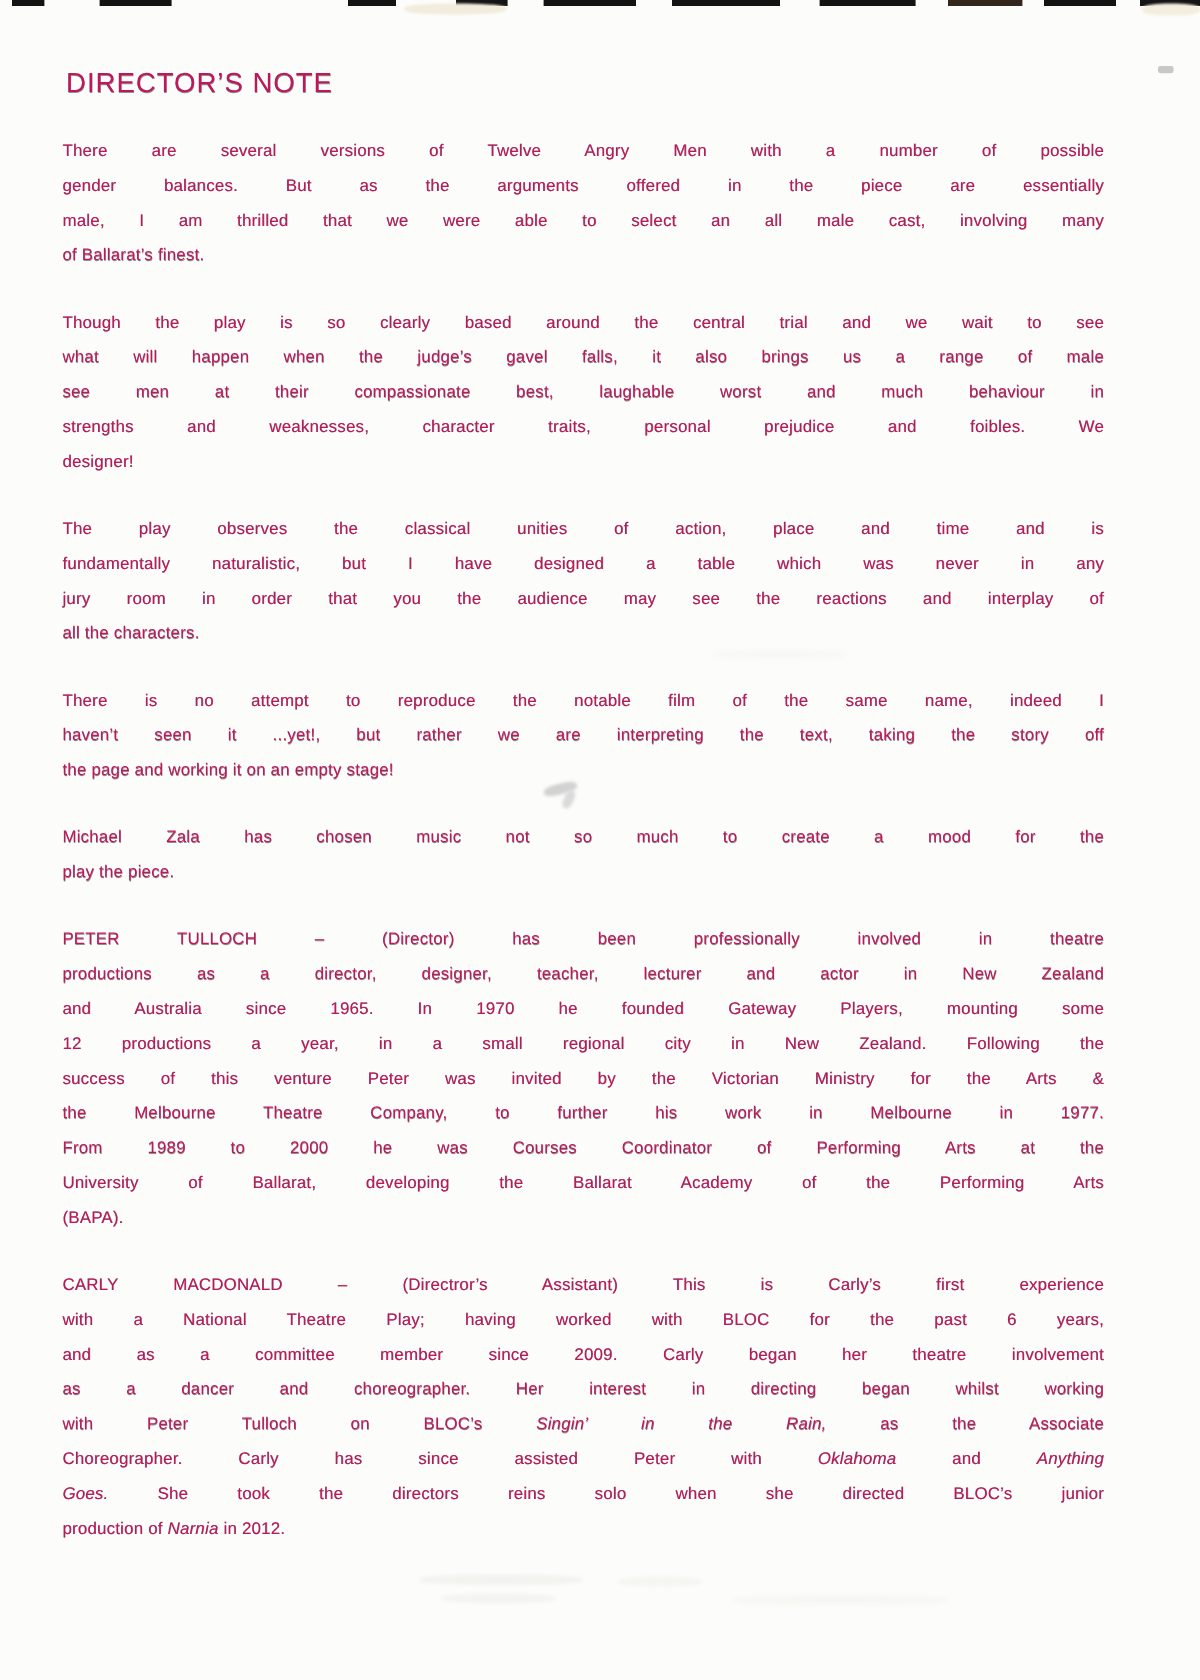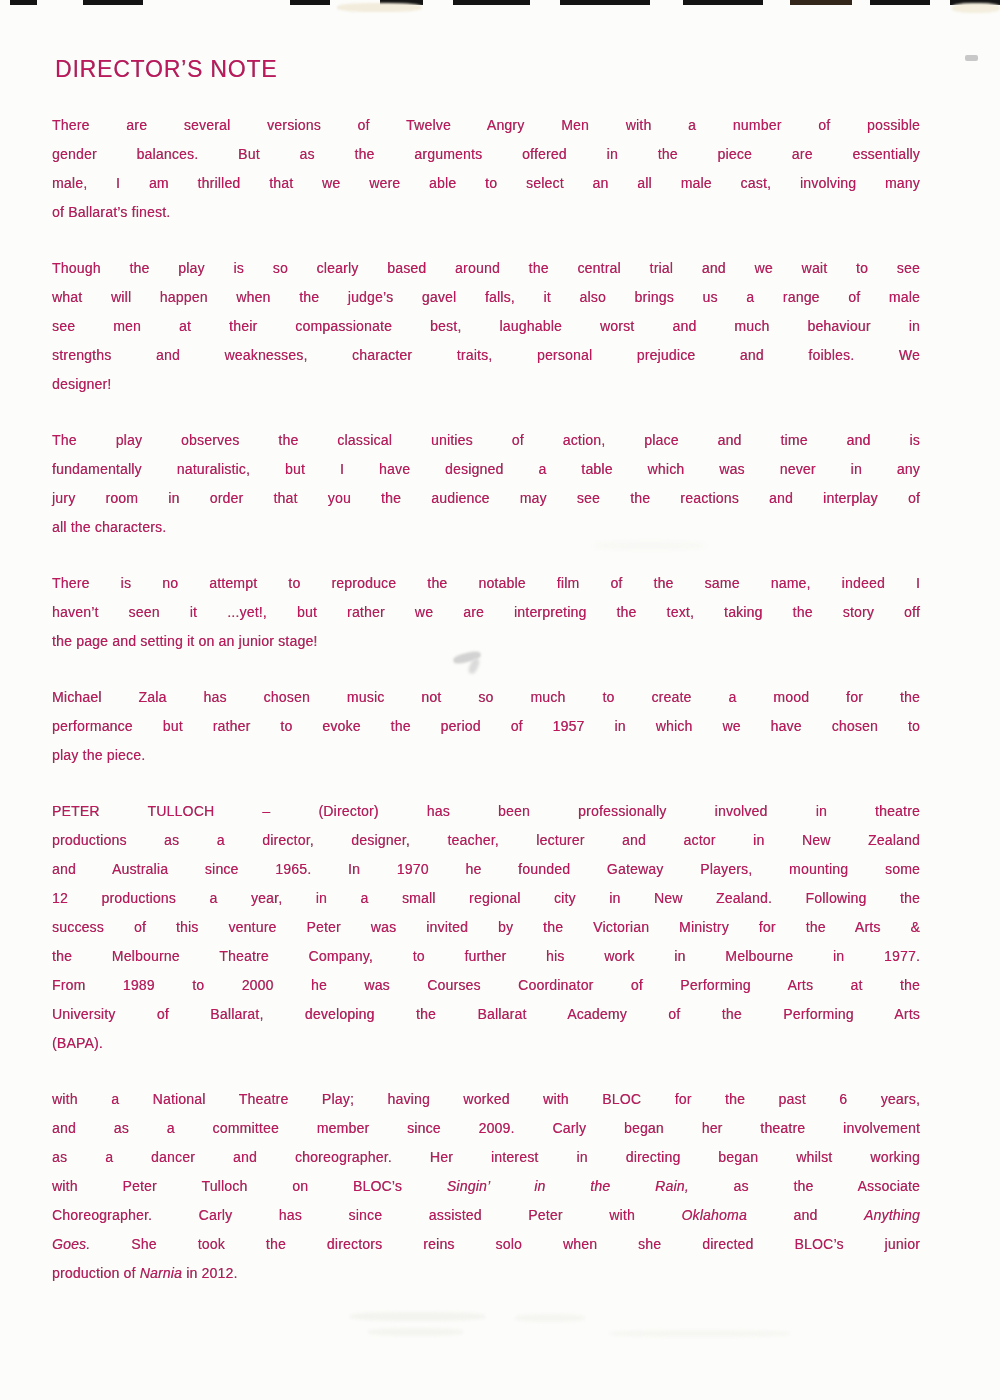--- a/index.html
+++ b/index.html
@@ -112,39 +112,39 @@
         </div>
         <div class="para">
           <div class="line"><span>The play observes the classical unities of action, place and time and is</span></div>
           <div class="line"><span>fundamentally naturalistic, but I have designed a table which was never in any</span></div>
           <div class="line"><span>jury room in order that you the audience may see the reactions and interplay of</span></div>
           <div class="line"><span>all the characters.</span></div>
         </div>
         <div class="para">
           <div class="line"><span>There is no attempt to reproduce the notable film of the same name, indeed I</span></div>
           <div class="line"><span>haven’t seen it ...yet!, but rather we are interpreting the text, taking the story off</span></div>
-          <div class="line"><span>the page and setting it on an junior stage!</span></div>
+          <div class="line"><span>the page and working it on an empty stage!</span></div>
         </div>
         <div class="para">
           <div class="line"><span>Michael Zala has chosen music not so much to create a mood for the</span></div>
-          <div class="line"><span>performance but rather to evoke the period of 1957 in which we have chosen to</span></div>
           <div class="line"><span>play the piece.</span></div>
         </div>
         <div class="para">
           <div class="line"><span>PETER TULLOCH – (Director) has been professionally involved in theatre</span></div>
           <div class="line"><span>productions as a director, designer, teacher, lecturer and actor in New Zealand</span></div>
           <div class="line"><span>and Australia since 1965. In 1970 he founded Gateway Players, mounting some</span></div>
           <div class="line"><span>12 productions a year, in a small regional city in New Zealand. Following the</span></div>
           <div class="line"><span>success of this venture Peter was invited by the Victorian Ministry for the Arts &amp;</span></div>
           <div class="line"><span>the Melbourne Theatre Company, to further his work in Melbourne in 1977.</span></div>
           <div class="line"><span>From 1989 to 2000 he was Courses Coordinator of Performing Arts at the</span></div>
           <div class="line"><span>University of Ballarat, developing the Ballarat Academy of the Performing Arts</span></div>
           <div class="line"><span>(BAPA).</span></div>
         </div>
         <div class="para">
+          <div class="line"><span>CARLY MACDONALD – (Directror’s Assistant) This is Carly’s first experience</span></div>
           <div class="line"><span>with a National Theatre Play; having worked with BLOC for the past 6 years,</span></div>
           <div class="line"><span>and as a committee member since 2009. Carly began her theatre involvement</span></div>
           <div class="line"><span>as a dancer and choreographer. Her interest in directing began whilst working</span></div>
           <div class="line"><span>with Peter Tulloch on BLOC’s </span><em>Singin’ in the Rain,</em><span> as the Associate</span></div>
           <div class="line"><span>Choreographer. Carly has since assisted Peter with </span><em>Oklahoma</em><span> and </span><em>Anything</em></div>
           <div class="line"><em>Goes.</em><span> She took the directors reins solo when she directed BLOC’s junior</span></div>
           <div class="line"><span>production of </span><em>Narnia</em><span> in 2012.</span></div>
         </div>
       </div>
   </div>

